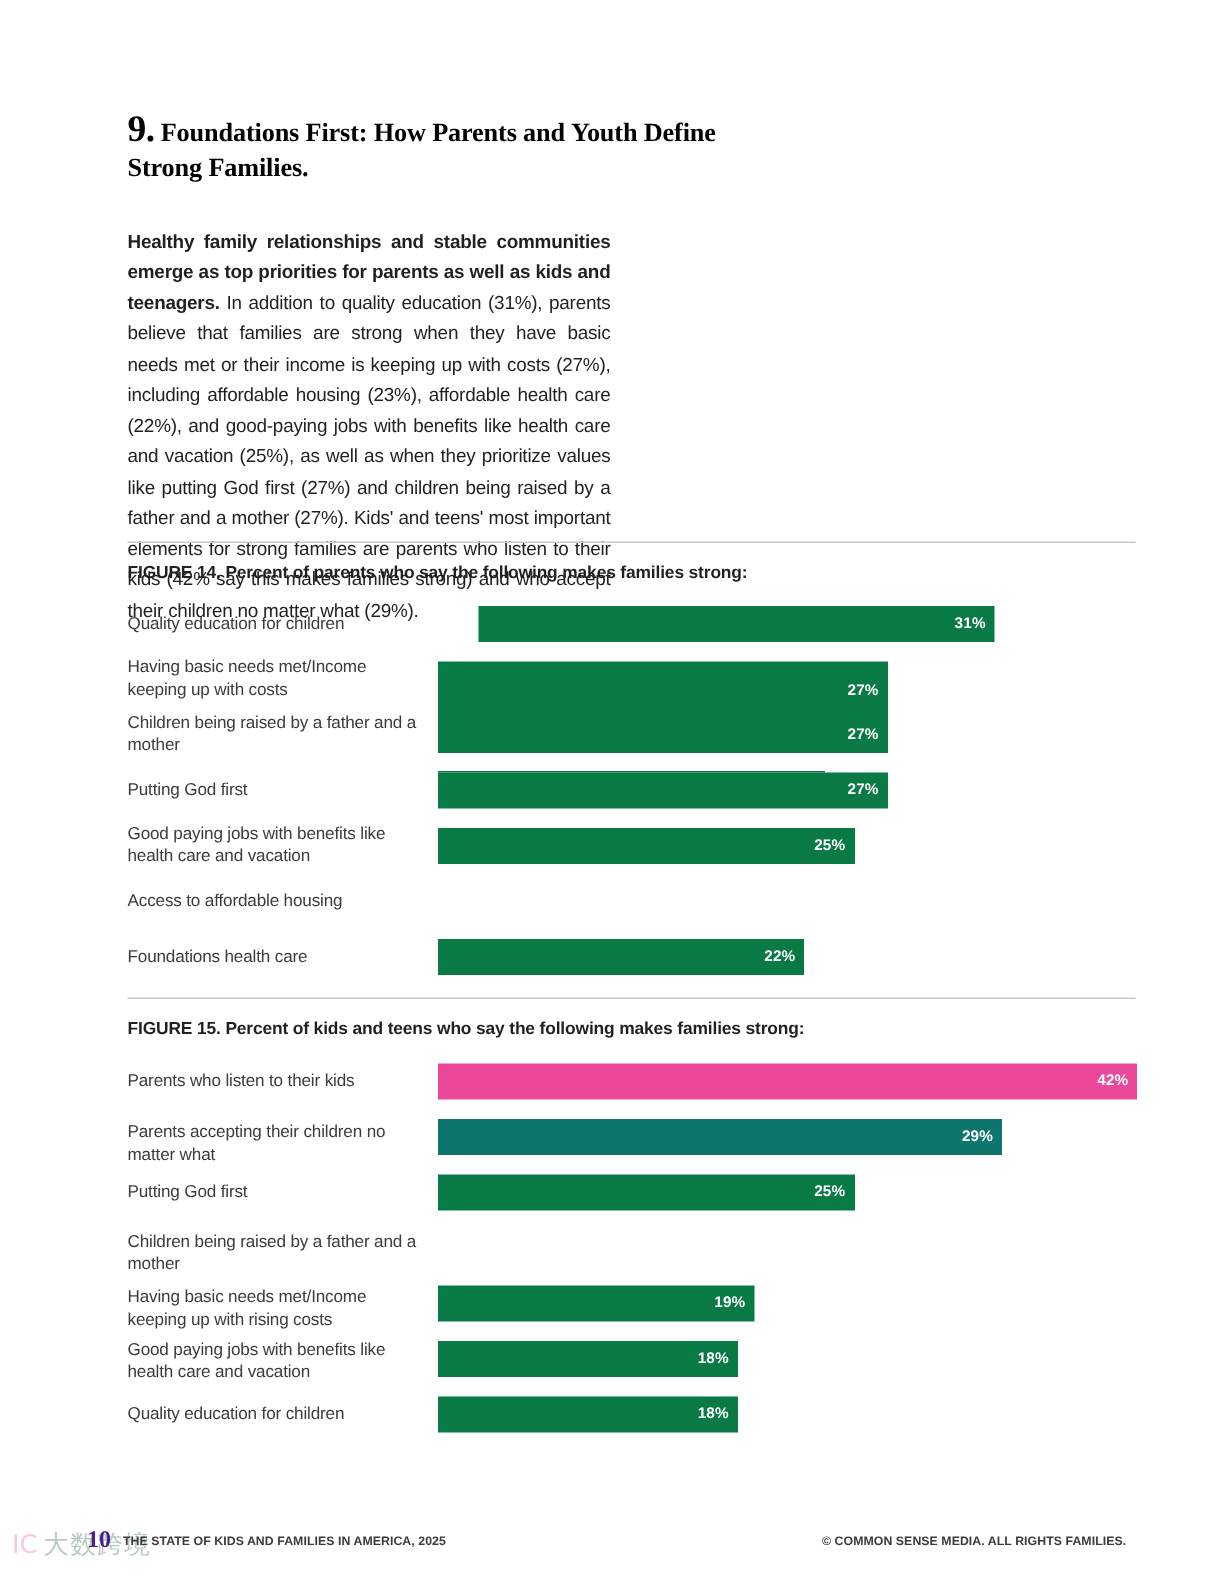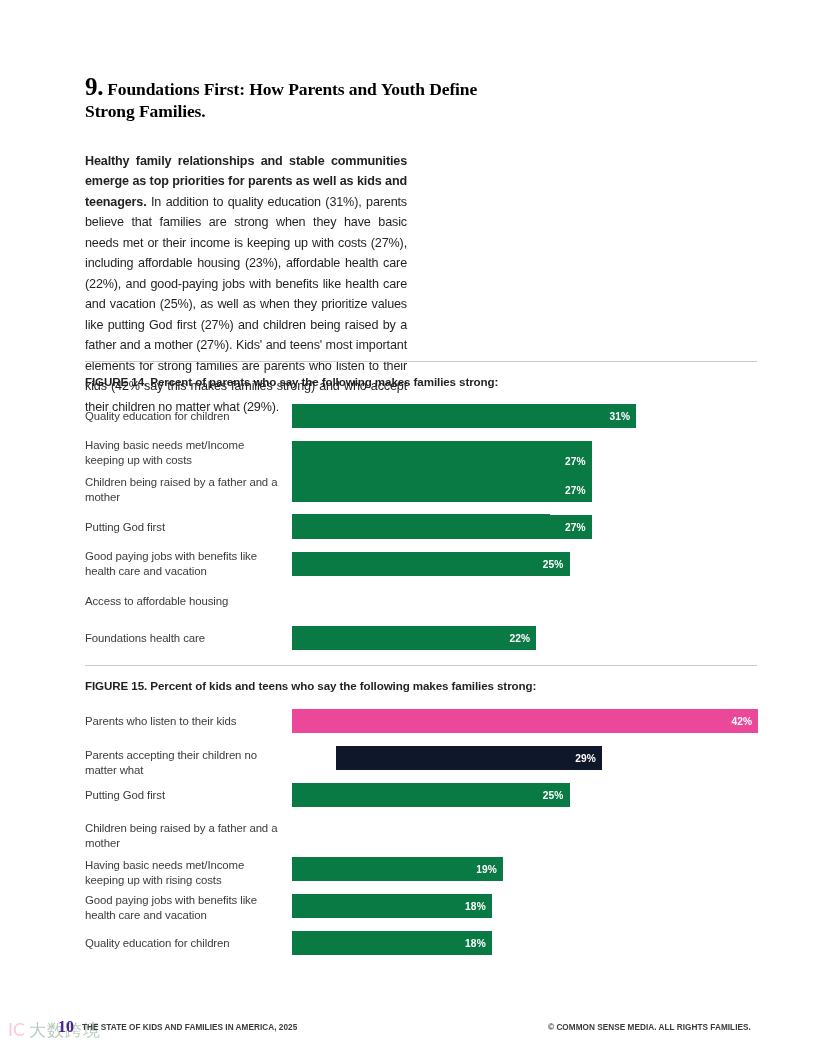--- a/index.html
+++ b/index.html
@@ -219,21 +219,21 @@
     <b>Healthy family relationships and stable communities emerge as top priorities for parents as well as kids and teenagers.</b><span> In addition to quality education (31%), parents believe that families are strong when they have basic needs met or their income is keeping up with costs (27%), including affordable housing (23%), affordable health care (22%), and good-paying jobs with benefits like health care and vacation (25%), as well as when they prioritize values like putting God first (27%) and children being raised by a father and a mother (27%). Kids' and teens' most important elements for strong families are parents who listen to their kids (42% say this makes families strong) and who accept their children no matter what (29%).</span>
   </p>
 
   <div class="rule rule-1"></div>
 
   <div class="fig-caption fig-caption-14">FIGURE 14. Percent of parents who say the following makes families strong:</div>
   <div class="chart chart-14" style="height: 260px;">
       <div class="row" style="position: absolute; left: 0px; top: 4px; height: 24px; width: 100%;">
         <div class="row-label" style="position: absolute; top: 5px;">Quality education for children</div>
         <div class="bar-track">
-          <div class="bar" style="width: 344.1px; background: rgb(10, 122, 69);">
+          <div class="bar" style="width: 344.1px; background: rgb(10, 122, 69); margin-left: 27px;">
             <span class="bar-value">31%</span>
           </div>
         </div>
       </div>
       <div class="row" style="position: absolute; left: 0px; top: 41px; height: 40px; width: 100%;">
         <div class="row-label" style="position: absolute; top: -3px;">Having basic needs met/Income keeping up with costs</div>
         <div class="bar-track">
           <div class="bar" style="width: 299.7px; background: rgb(10, 122, 69);">
             <span class="bar-value">27%</span>
           </div>
@@ -285,21 +285,21 @@
         <div class="row-label" style="position: absolute; top: 5px;">Parents who listen to their kids</div>
         <div class="bar-track">
           <div class="bar" style="width: 466.2px; background: #ec4899; text-decoration: underline;">
             <span class="bar-value">42%</span>
           </div>
         </div>
       </div>
       <div class="row" style="position: absolute; left: 0px; top: 42px; height: 24px; width: 100%;">
         <div class="row-label" style="position: absolute; top: 2px;">Parents accepting their children no matter what</div>
         <div class="bar-track">
-          <div class="bar" style="width: 266px; background: #0f172a; margin-left: 44px;">
+          <div class="bar" style="width: 376px; background: #0f766e;">
             <span class="bar-value">29%</span>
           </div>
         </div>
       </div>
       <div class="row" style="position: absolute; left: 0px; top: 79px; height: 24px; width: 100%;">
         <div class="row-label" style="position: absolute; top: 5px;">Putting God first</div>
         <div class="bar-track">
           <div class="bar" style="width: 277.5px; background: rgb(10, 122, 69);">
             <span class="bar-value">25%</span>
           </div>

